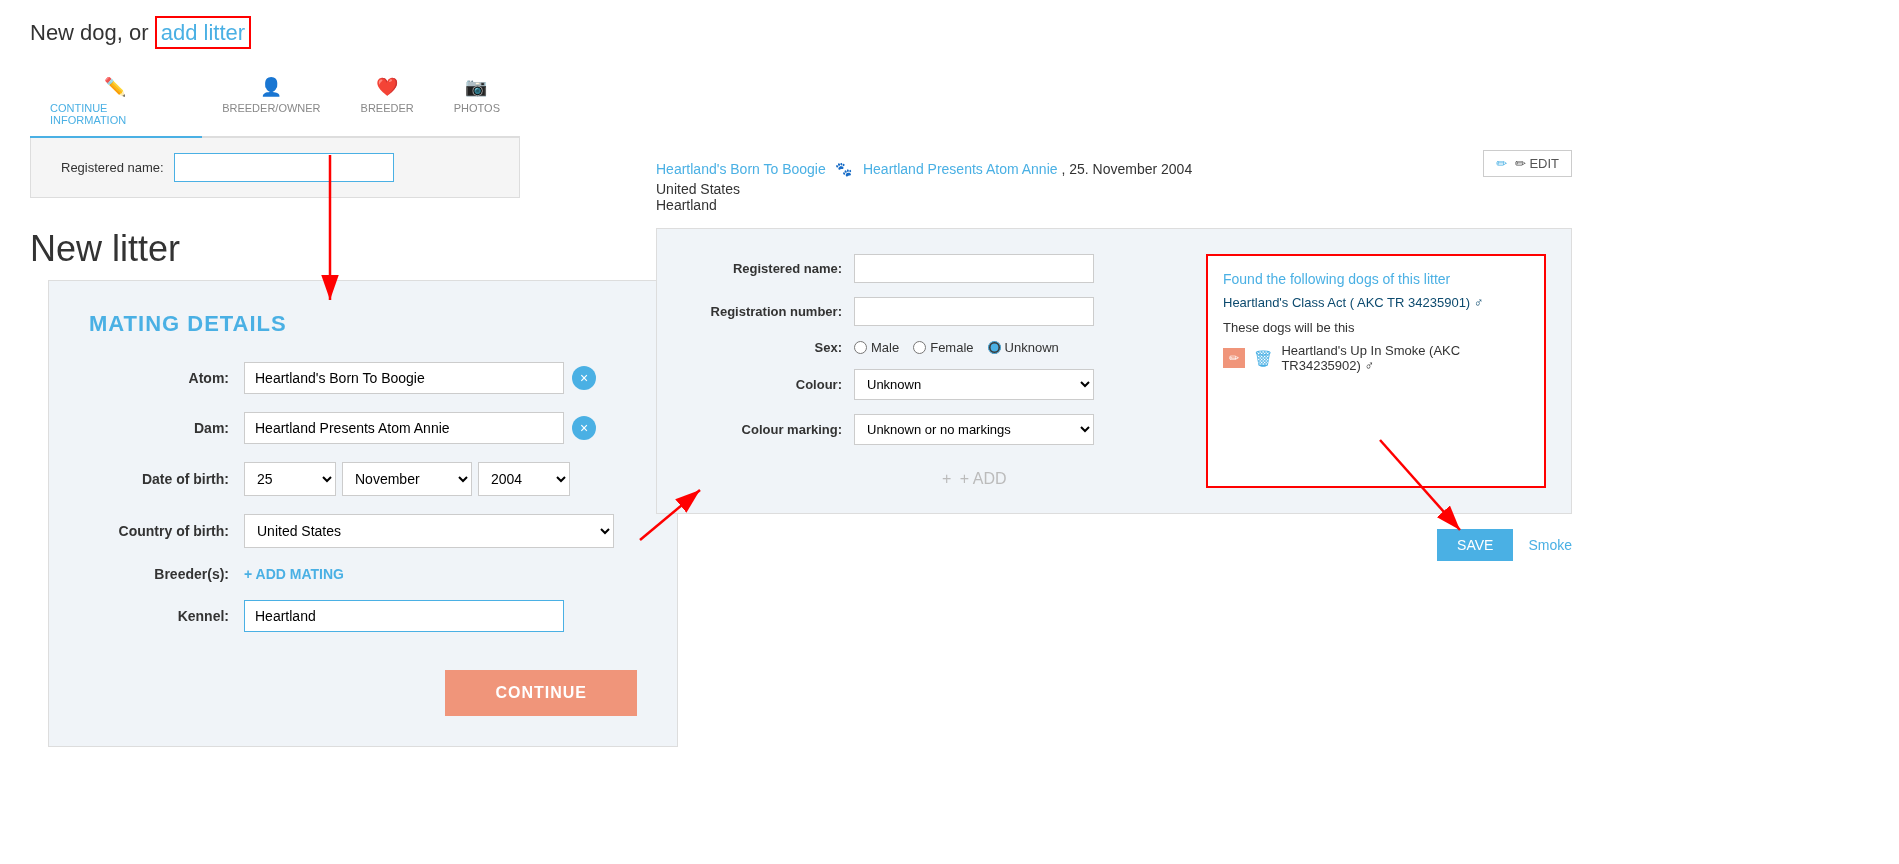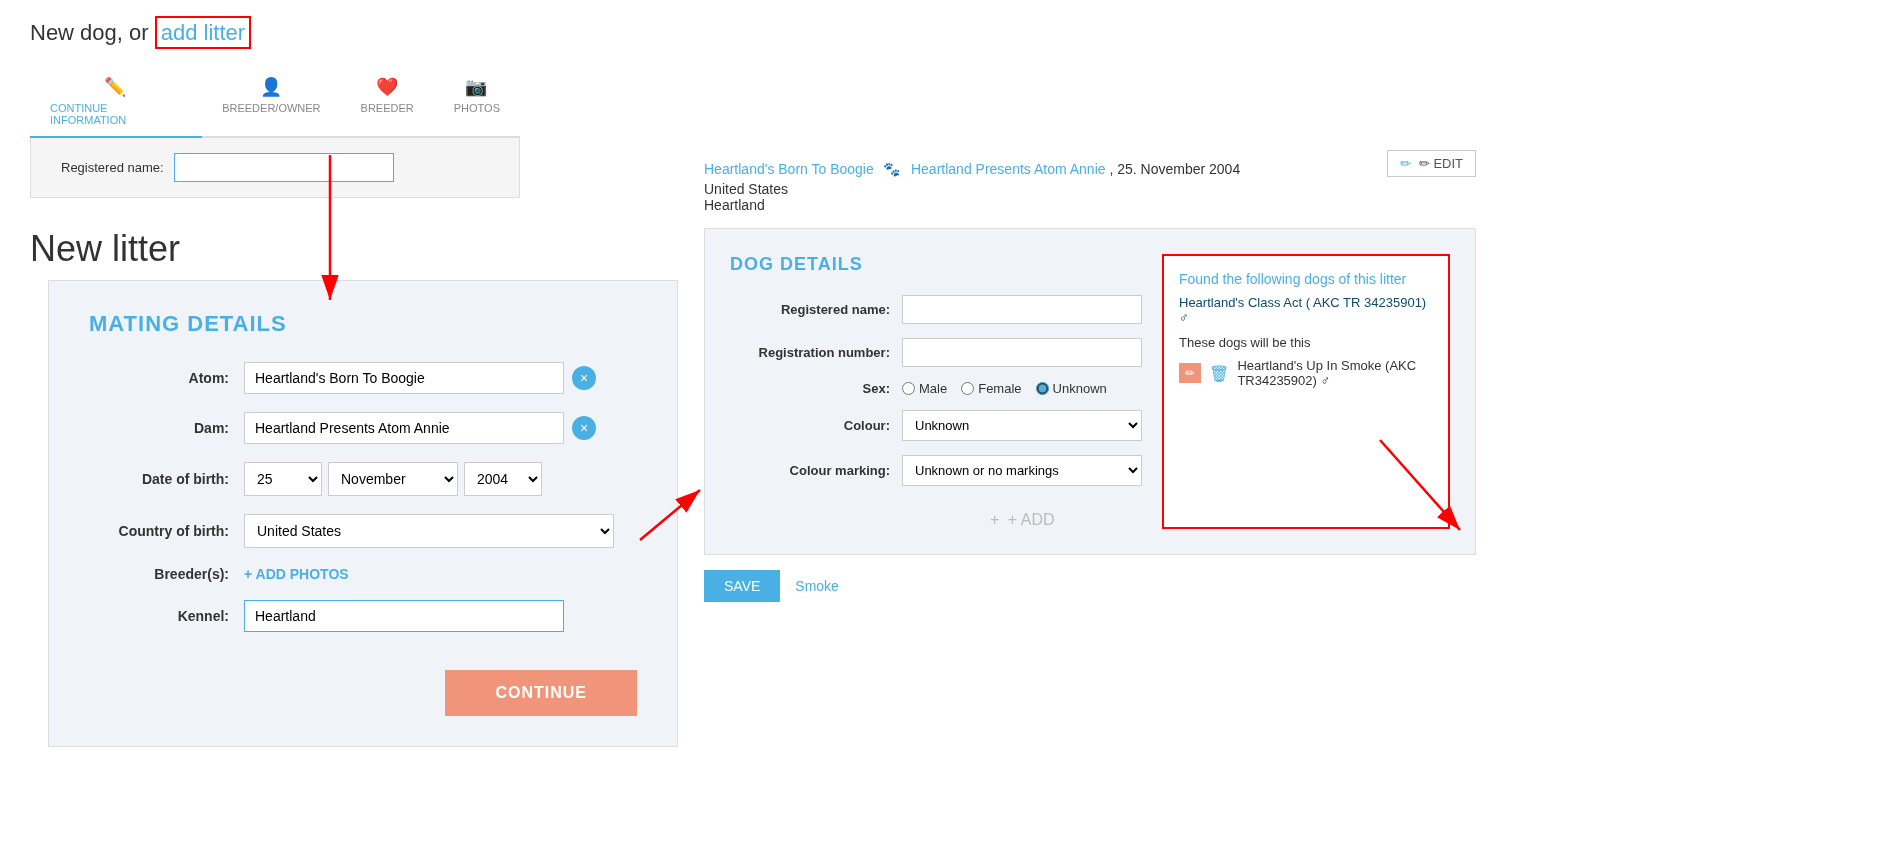--- a/index.html
+++ b/index.html
@@ -26,37 +26,37 @@
 
     
     .mating-box { background: #f0f4f8; border: 1px solid #ddd; margin: 0 30px; padding: 30px 40px 30px 40px; width: 630px; position: relative; }
     .mating-title { font-size: 22px; color: #4ab0e4; font-weight: bold; text-transform: uppercase; letter-spacing: 1px; margin-bottom: 25px; }
 
     .form-row { display: flex; align-items: center; margin-bottom: 18px; }
     .form-label { font-weight: bold; font-size: 14px; color: #333; width: 140px; text-align: right; margin-right: 15px; }
     .form-input { border: 1px solid #ccc; padding: 7px 10px; font-size: 14px; outline: none; background: #fff; }
     .form-input-wide { width: 320px; }
     .form-select { border: 1px solid #ccc; padding: 7px 8px; font-size: 14px; background: #fff; outline: none; }
-    .form-select-short { width: 78px; }
+    .form-select-short { width: 92px; }
     .form-select-medium { width: 130px; }
     .form-select-long { width: 370px; }
 
     .input-with-x { display: flex; align-items: center; gap: 8px; }
     .x-btn { background: #4ab0e4; color: #fff; border: none; border-radius: 50%; width: 24px; height: 24px; cursor: pointer; font-size: 14px; display: flex; align-items: center; justify-content: center; }
 
     .date-row { display: flex; align-items: center; gap: 6px; }
 
     .add-breeder-btn { color: #4ab0e4; background: none; border: none; cursor: pointer; font-size: 14px; font-weight: bold; }
 
     .kennel-input { border: 1px solid #4ab0e4; padding: 7px 10px; font-size: 14px; width: 320px; outline: none; }
 
     .continue-btn { background: #f0957a; color: #fff; border: none; padding: 14px 50px; font-size: 16px; font-weight: bold; cursor: pointer; letter-spacing: 1px; float: right; margin-top: 20px; }
 
     
-    .right-panel { position: absolute; top: 150px; left: 704px; width: 772px; }
+    .right-panel { position: absolute; top: 150px; left: 656px; width: 916px; }
 
     .litter-header { padding: 10px 0 5px 0; }
     .litter-title-link { color: #4ab0e4; font-size: 14px; text-decoration: none; cursor: pointer; }
     .litter-country { color: #333; font-size: 14px; margin-top: 4px; }
     .litter-kennel { color: #333; font-size: 14px; }
     .edit-btn { background: none; border: 1px solid #ccc; padding: 5px 12px; font-size: 13px; color: #555; cursor: pointer; float: right; margin-top: -10px; }
     .edit-icon { margin-right: 4px; color: #4ab0e4; }
 
     
     .dog-details-box { background: #f0f4f8; border: 1px solid #ddd; padding: 25px; margin-top: 10px; display: flex; gap: 20px; }
@@ -78,21 +78,21 @@
     
     .found-dogs-panel { width: 340px; border: 2px solid red; background: #fff; padding: 15px; font-size: 13px; }
     .found-title { color: #4ab0e4; font-size: 14px; margin-bottom: 8px; }
     .found-dog-link { color: #0c4a6e; text-decoration: none; cursor: pointer; display: block; margin-bottom: 6px; }
     .these-dogs-text { color: #333; font-size: 13px; margin: 10px 0 8px 0; }
     .dog-to-add-row { display: flex; align-items: center; gap: 8px; font-size: 13px; color: #333; }
     .edit-dog-btn { background: #f0957a; border: none; padding: 3px 6px; cursor: pointer; color: #fff; font-size: 12px; }
     .del-dog-btn { background: none; border: none; cursor: pointer; color: #4ab0e4; font-size: 16px; }
 
     
-    .bottom-actions { display: flex; justify-content: flex-start; align-items: center; gap: 15px; margin-top: 15px; }
+    .bottom-actions { display: flex; justify-content: flex-end; align-items: center; gap: 15px; margin-top: 15px; }
     .save-btn { background: #4ab0e4; color: #fff; border: none; padding: 8px 20px; font-size: 14px; cursor: pointer; }
     .cancel-btn { background: none; border: none; color: #4ab0e4; font-size: 14px; cursor: pointer; text-decoration: none; }
 
     
     .svg-overlay { position: absolute; top: 0; left: 0; width: 1899px; height: 864px; pointer-events: none; }
   </style>
 </head>
 <body>
 
 <div class="top-section">
@@ -167,21 +167,21 @@
       <span class="form-label">Country of birth:</span>
       <select class="form-select form-select-long">
         <option value="United States" selected="">United States</option>
         <option>United Kingdom</option>
         <option>Canada</option>
       </select>
     </div>
 
     <div class="form-row">
       <span class="form-label">Breeder(s):</span>
-      <button class="add-breeder-btn">+ ADD PHOTOS</button>
+      <button class="add-breeder-btn">+ ADD MATING</button>
     </div>
 
     <div class="form-row">
       <span class="form-label">Kennel:</span>
       <input class="kennel-input" type="text" value="Heartland" style="">
     </div>
 
     <div style="display:flex; justify-content: flex-end; margin-top: 15px;">
       <button class="continue-btn">CONTINUE</button>
     </div>
@@ -203,21 +203,20 @@
         <span>✏ EDIT</span>
       </button>
     </div>
     <div class="litter-country">United States</div>
     <div class="litter-kennel">Heartland</div>
   </div>
 
   <div class="dog-details-box">
 
     <div class="dog-details-left">
-      <div class="dog-details-title">DOG DETAILS</div>
 
       <div class="dd-row">
         <span class="dd-label">Registered name:</span>
         <input class="dd-input" type="text" value="" style="">
       </div>
 
       <div class="dd-row">
         <span class="dd-label">Registration number:</span>
         <input class="dd-input" type="text" value="" style="">
       </div>

